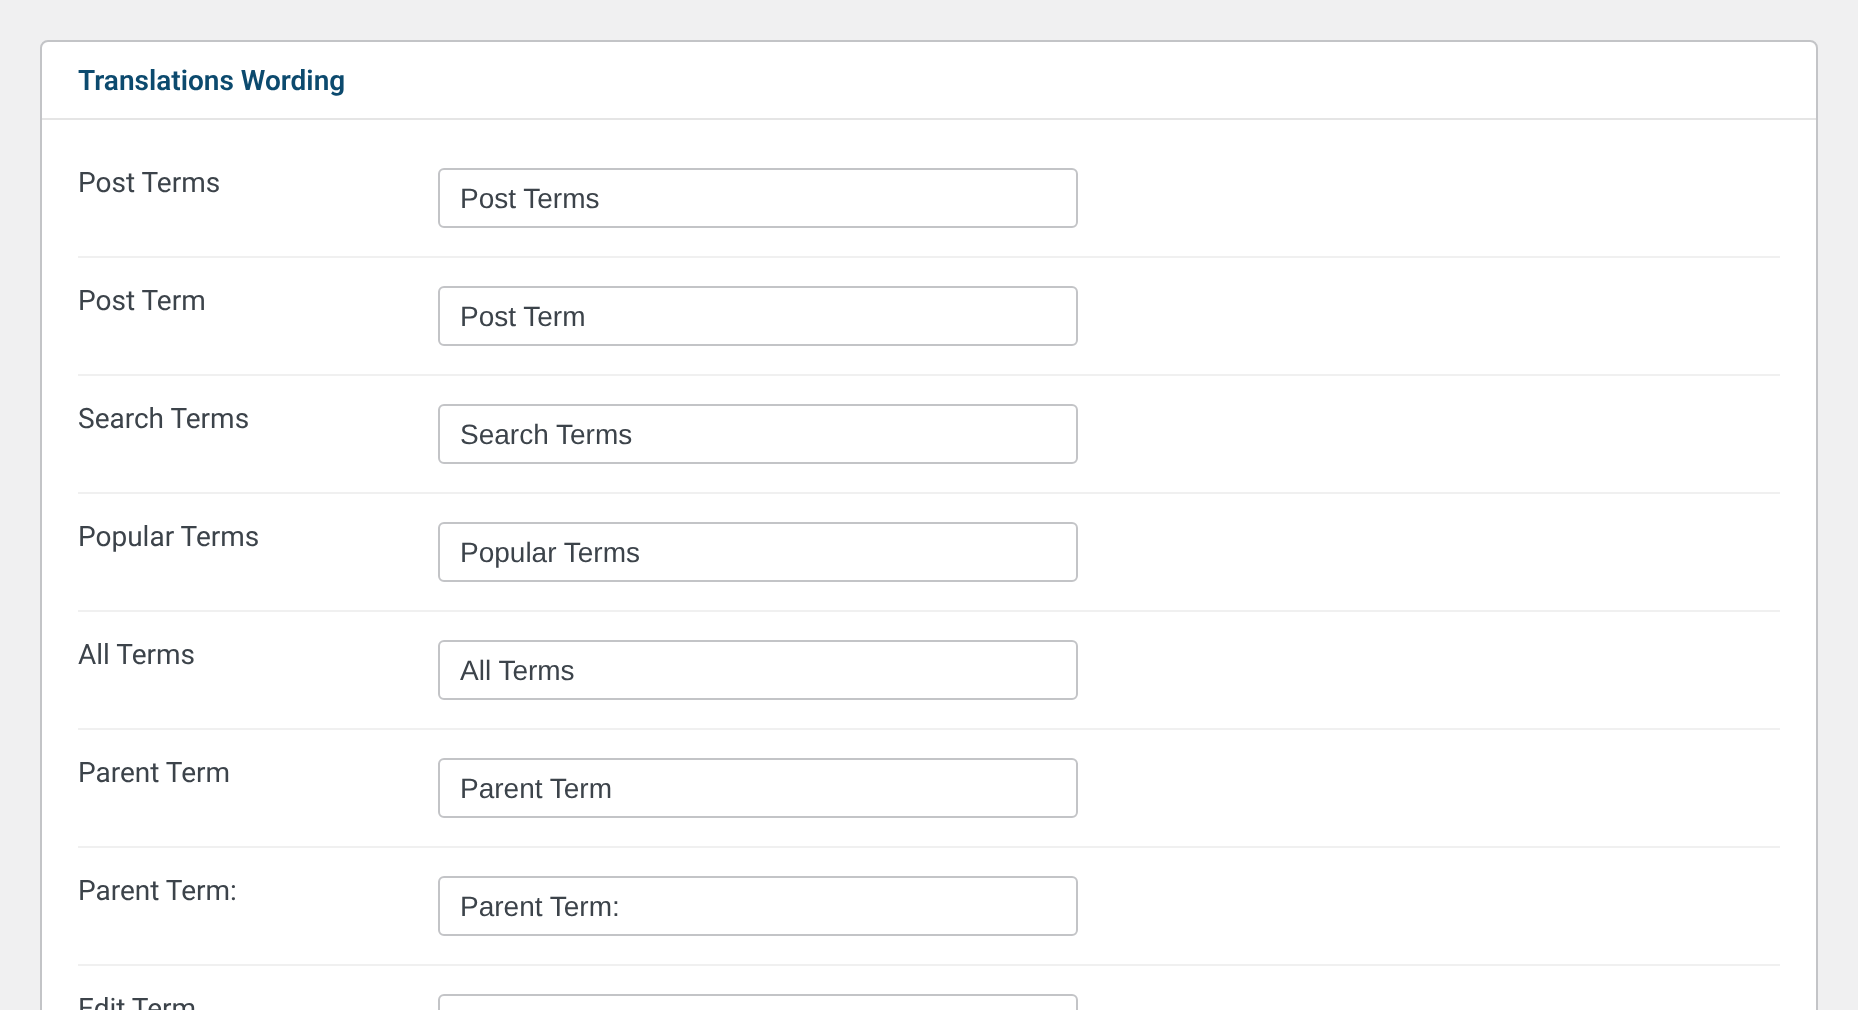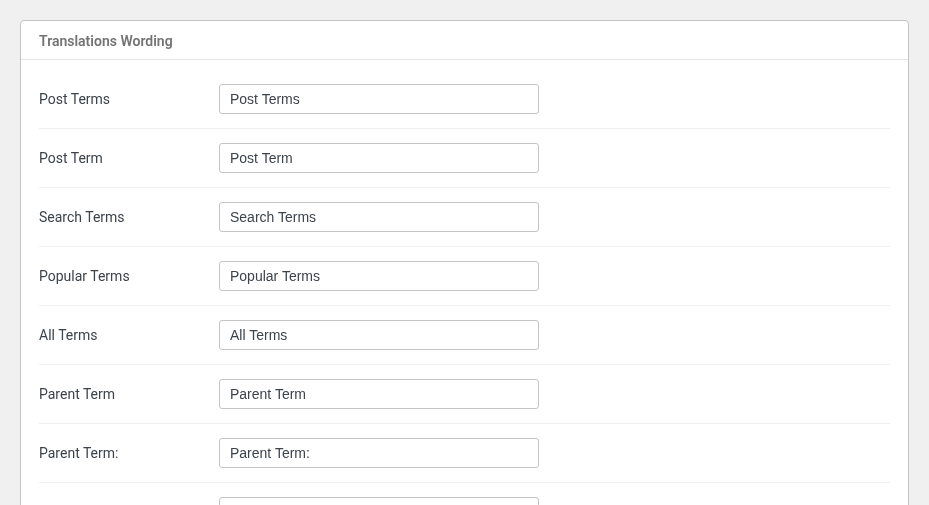--- a/index.html
+++ b/index.html
@@ -29,30 +29,29 @@
     }
 
     .panel-header {
       padding: 12px 18px 10px 18px;
       border-bottom: 1px solid #e5e5e5;
     }
 
     .panel-title {
       font-size: 14px;
       font-weight: 600;
-      color: #737373;
+      color: #0c4a6e;
     }
 
     .panel-body {
       padding: 10px 18px 18px 18px;
     }
 
     .form-row {
       display: flex;
-      align-items: center;
       padding: 14px 0;
       border-bottom: 1px solid #f0f0f0;
     }
 
     .form-row:last-child {
       border-bottom: none;
     }
 
     .form-label {
       width: 180px;

